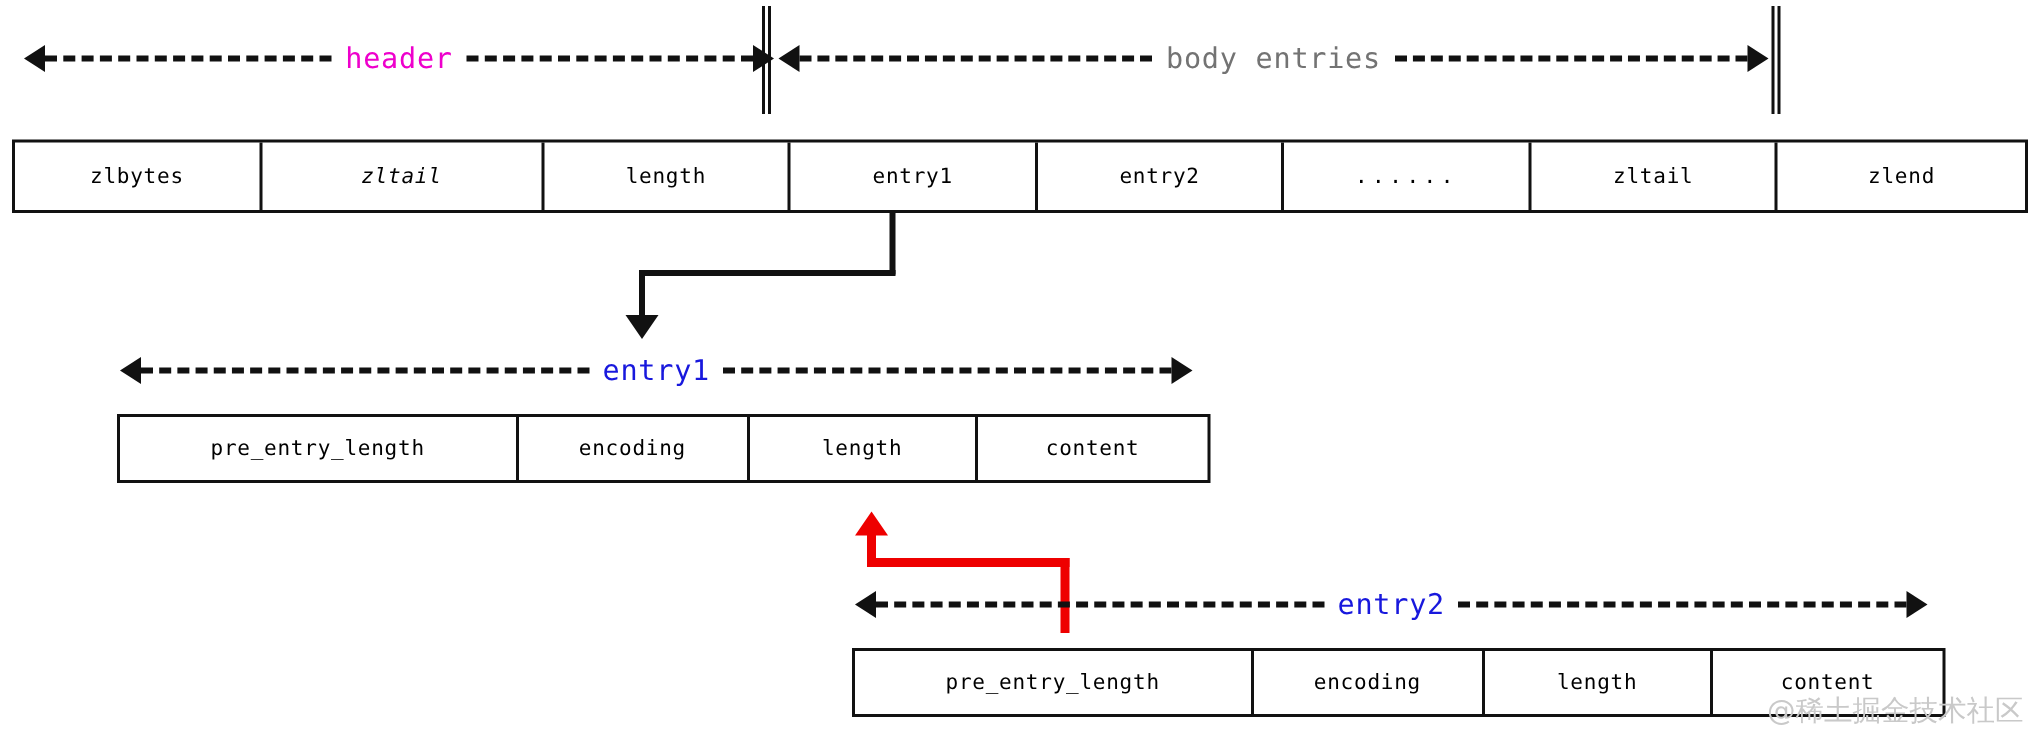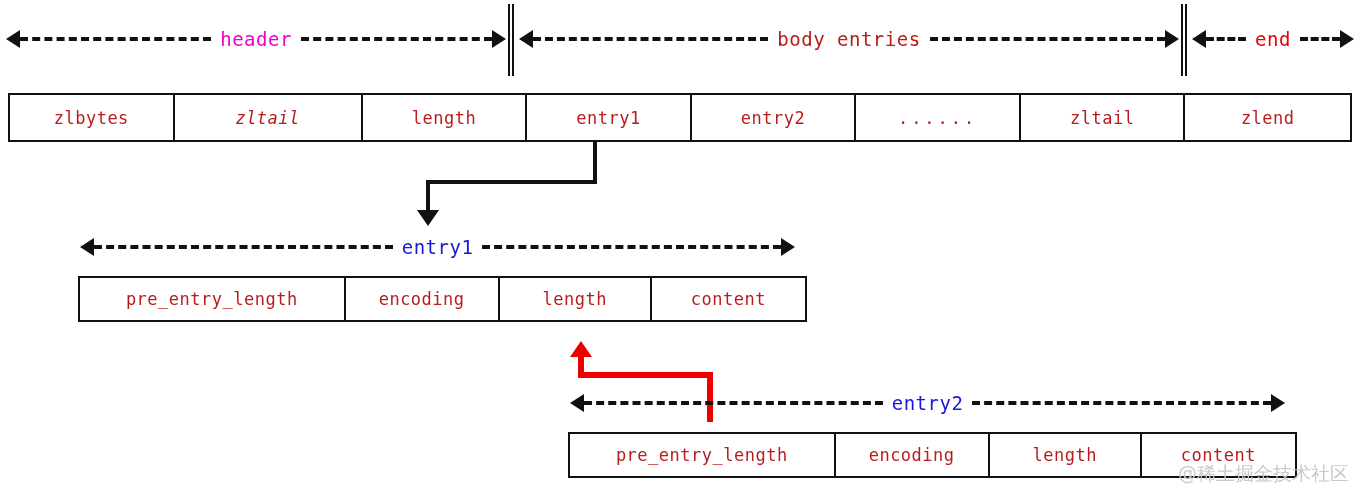--- a/index.html
+++ b/index.html
@@ -25,22 +25,22 @@
     border: 2px solid #111111;
     box-sizing: border-box;
     background: #ffffff;
   }
   .cell {
     box-sizing: border-box;
     display: flex;
     align-items: center;
     justify-content: center;
     border-right: 2px solid #111111;
-    font-size: 17px;
-    color: #b91c1c;
+    font-size: 14px;
+    color: #000000;
     letter-spacing: 0.5px;
     white-space: nowrap;
   }
   .cell:last-child { border-right: none; text-align: right; }
 
   
   .measure {
     position: absolute;
     height: 22px;
     display: flex;
@@ -116,43 +116,36 @@
     font-size: 19px;
     color: #c9c9c9;
     white-space: nowrap;
   }
 </style>
 </head>
 <body>
 
 <div id="canvas">
 
-  <div class="measure" style="left:6px; top:28px; width:500px;">
+  <div class="measure" style="left:16px; top:28px; width:500px;">
     <div class="arrow-l"></div>
     <div class="dashline"></div>
     <div class="mlabel" style="color:#ee00cc;">header</div>
     <div class="dashline"></div>
     <div class="arrow-r"></div>
   </div>
 
   <div class="measure" style="left:519px; top:28px; width:660px;">
     <div class="arrow-l"></div>
     <div class="dashline"></div>
-    <div class="mlabel" style="color:#b91c1c;">body entries</div>
-    <div class="dashline"></div>
-    <div class="arrow-r"></div>
-  </div>
-
-  <div class="measure" style="left:1192px; top:28px; width:162px;">
-    <div class="arrow-l"></div>
-    <div class="dashline"></div>
-    <div class="mlabel" style="color:#ee0000;">end</div>
-    <div class="dashline"></div>
-    <div class="arrow-r"></div>
-  </div>
+    <div class="mlabel" style="color:#737373;">body entries</div>
+    <div class="dashline"></div>
+    <div class="arrow-r"></div>
+  </div>
+
 
   <div class="dblsep" style="left:508px; top:4px; height:72px;"></div>
   <div class="dblsep" style="left:1181px; top:4px; height:72px;"></div>
 
   <div class="tbl" style="left:8px; top:93px; width:1344px; height:49px;">
     <div class="cell" style="width:168px;">zlbytes</div>
     <div class="cell" style="width:192px;font-style:italic;">zltail</div>
     <div class="cell" style="width:168px;">length</div>
     <div class="cell" style="width:168px;">entry1</div>
     <div class="cell" style="width:168px;">entry2</div>

